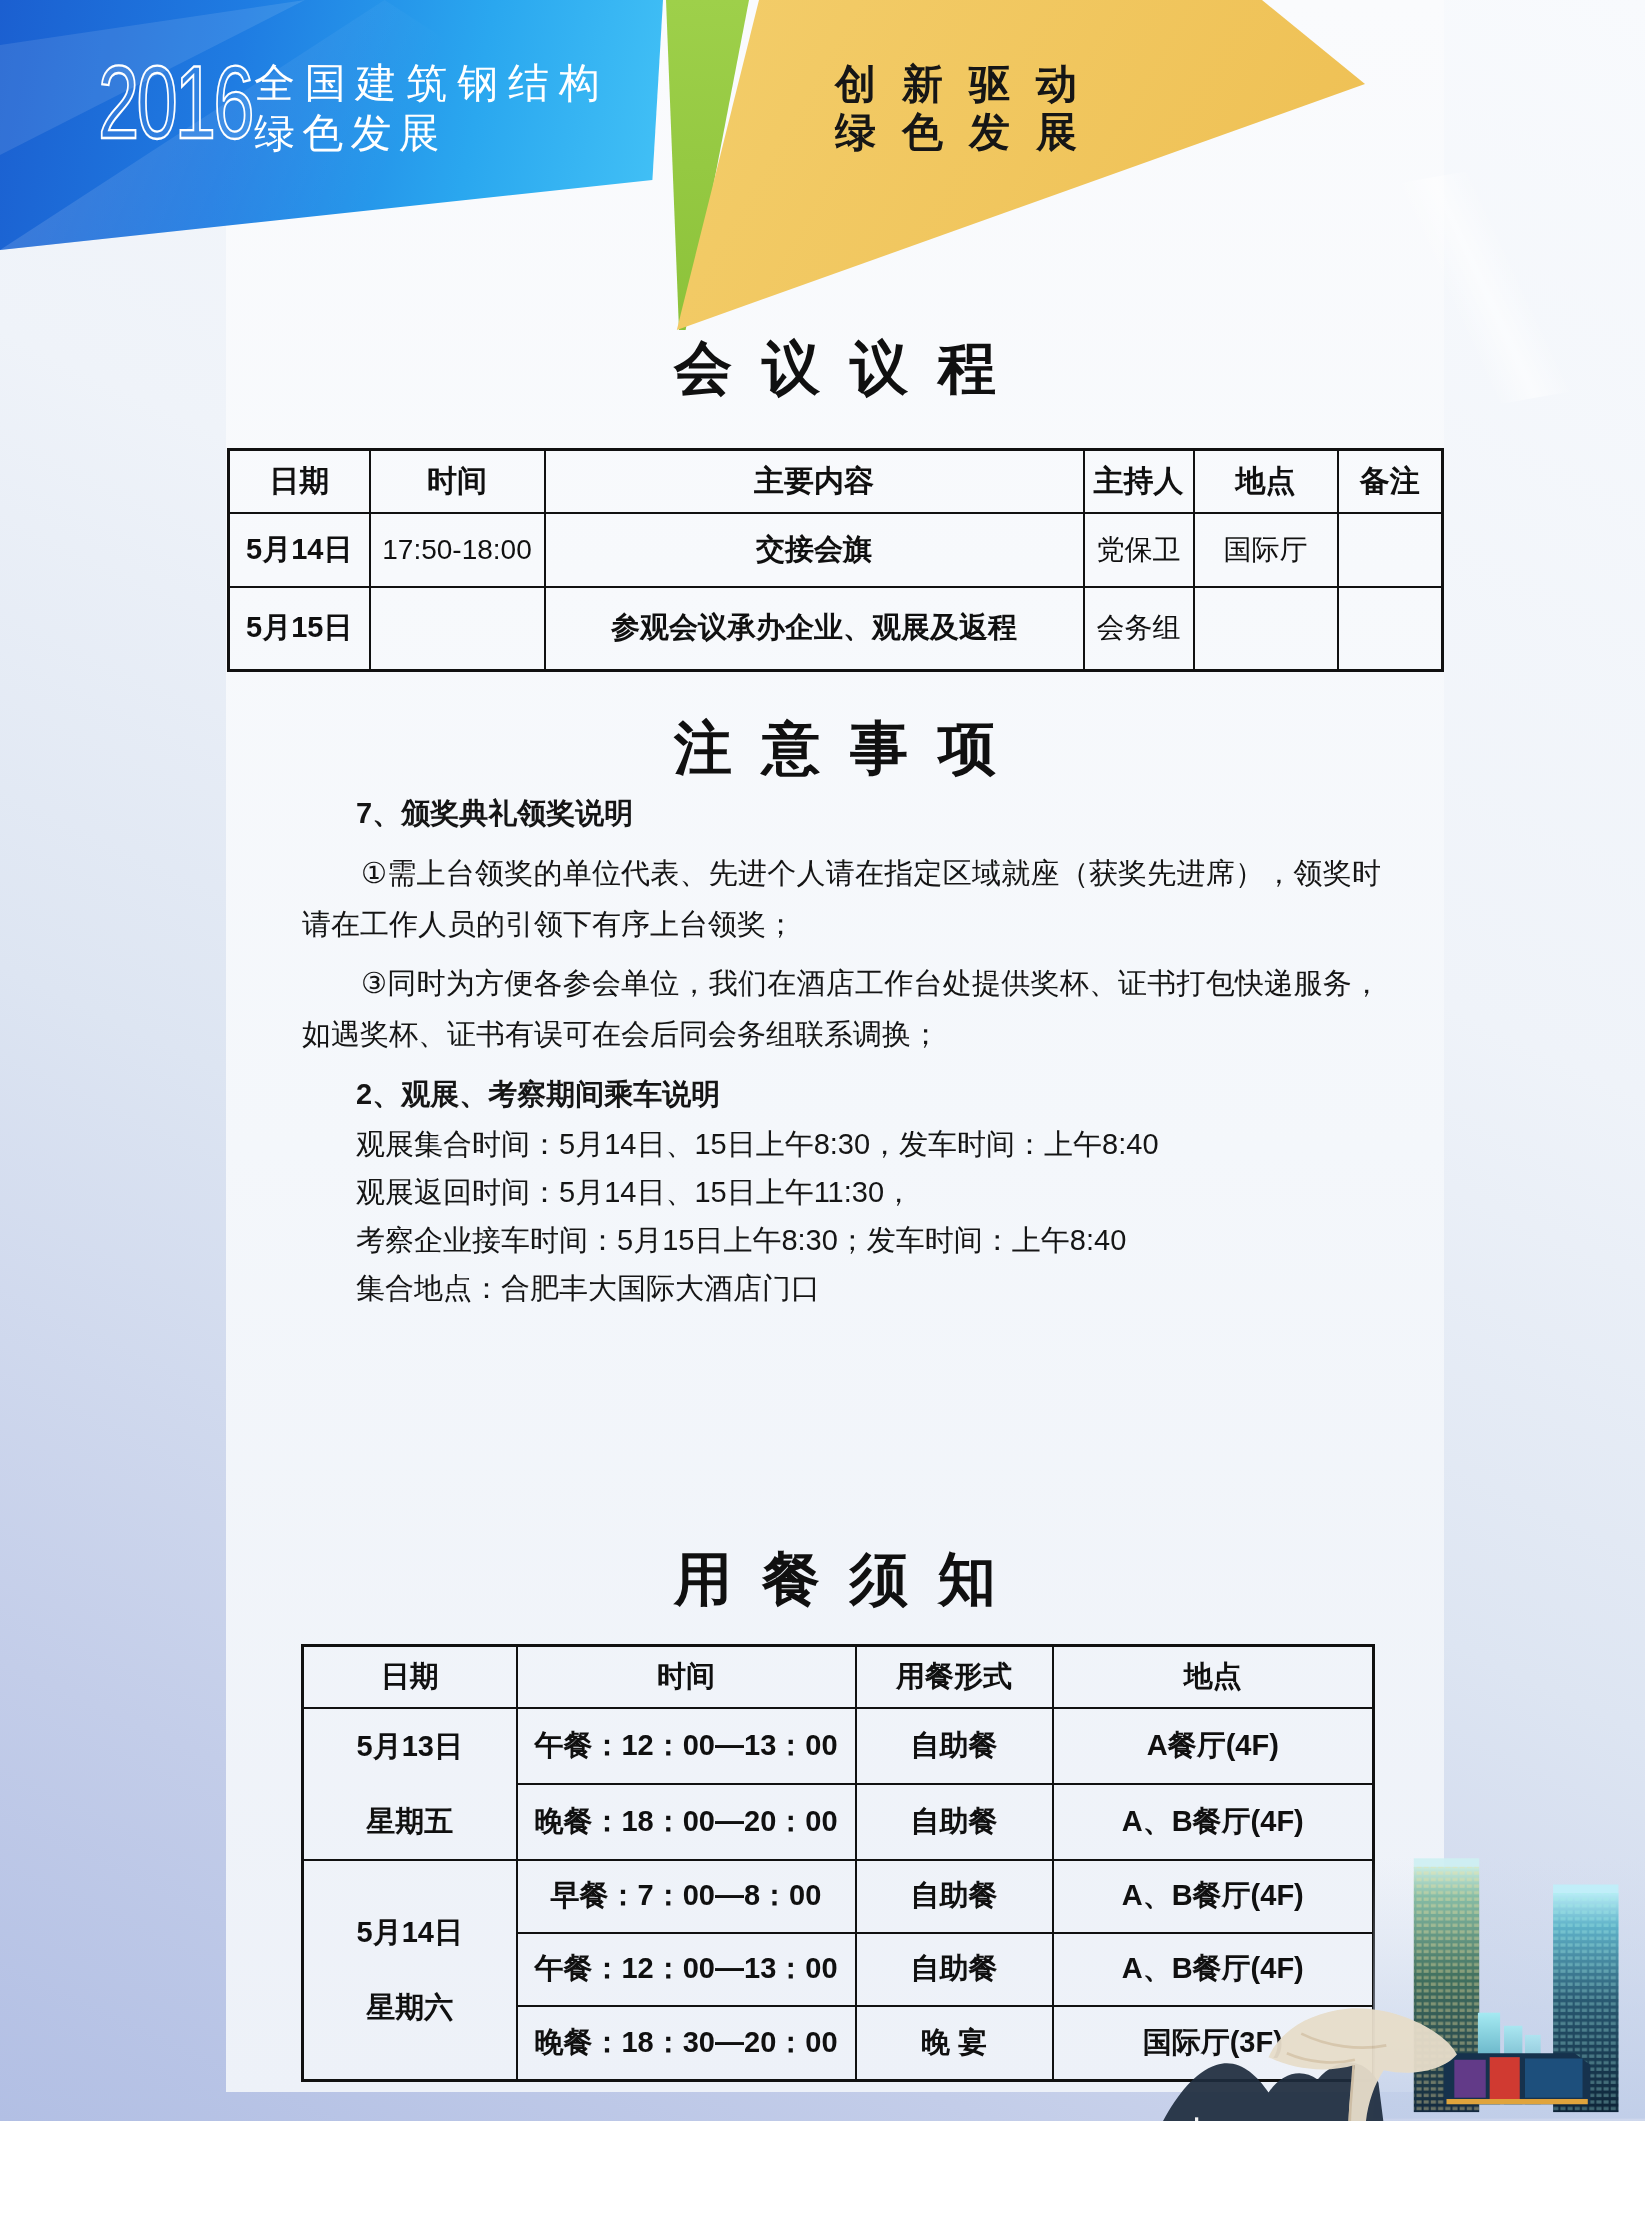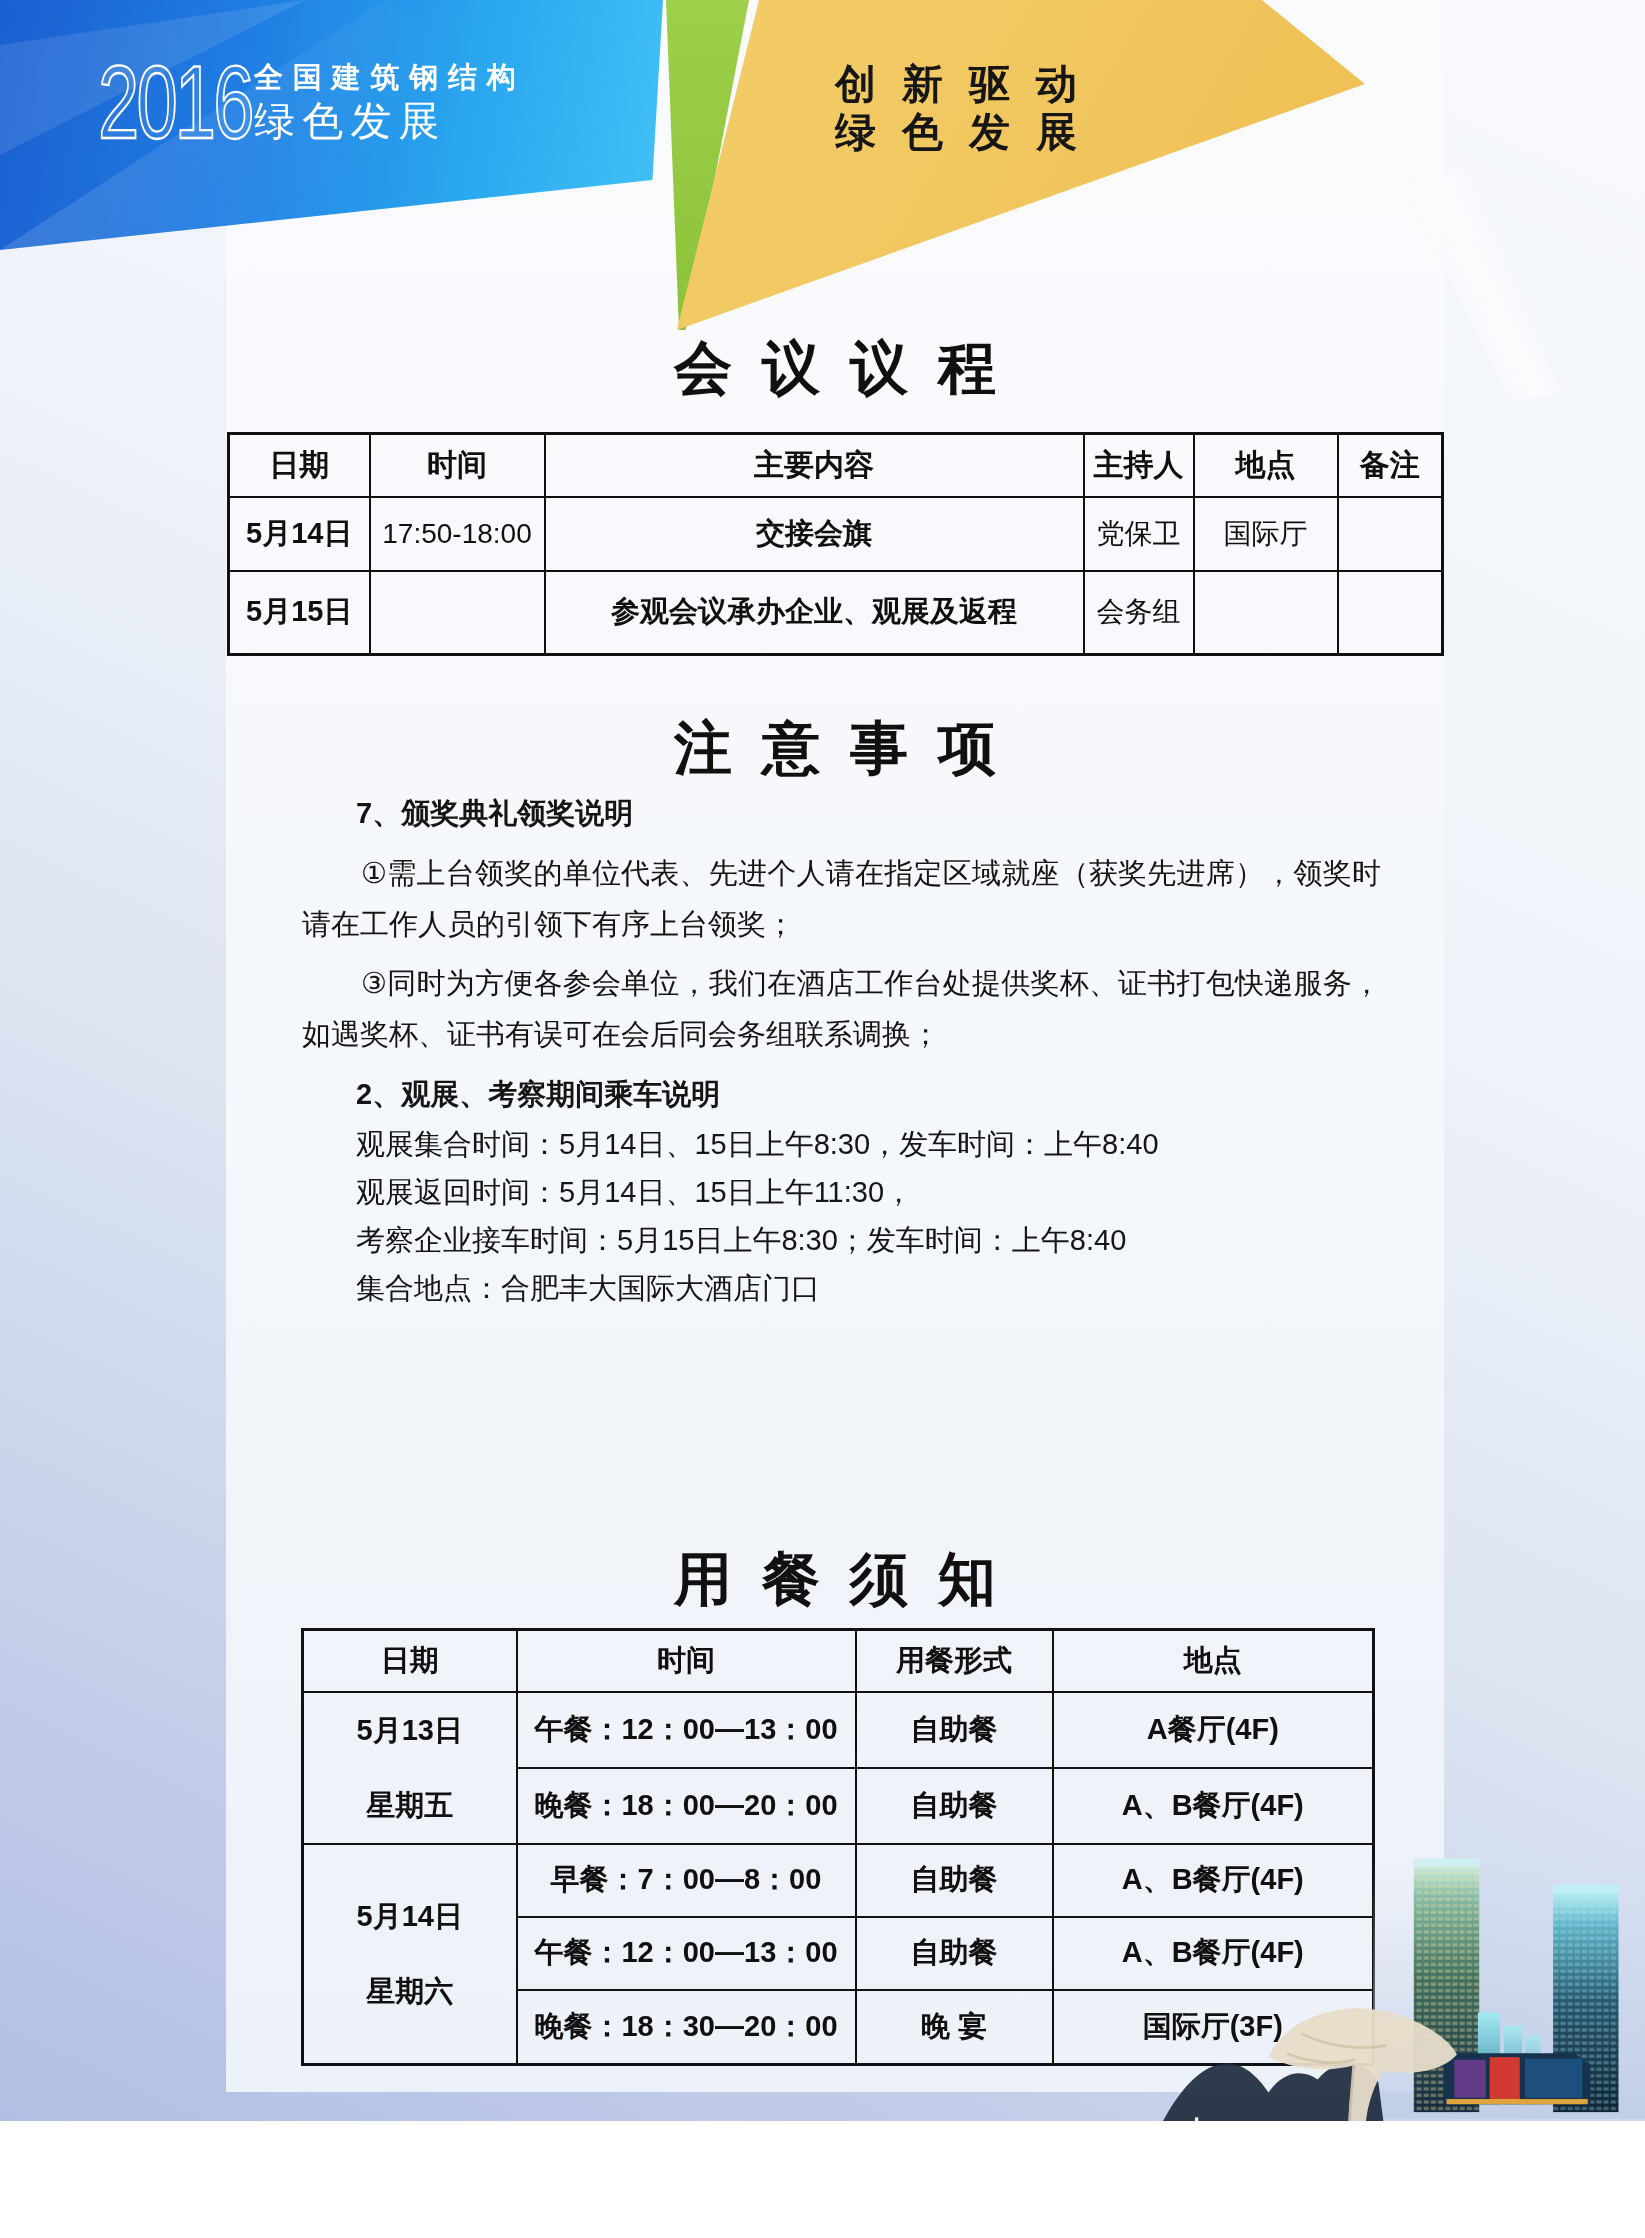--- a/index.html
+++ b/index.html
@@ -25,37 +25,37 @@
     background:linear-gradient(180deg,#9ed04a 0%,#8cc23a 100%);
     clip-path:polygon(2px 0,85px 0,21.6px 330px,15px 330px);}
   .ribbon-yellow{position:absolute;left:667px;top:0;width:703px;height:332px;z-index:6;
     background:linear-gradient(120deg,#f3cd6a 0%,#eebf52 100%);
     clip-path:polygon(92px 0,595px 0,698px 84px,9.8px 330px);}
   .brand-year{position:absolute;left:98px;top:51px;z-index:7;
     font-size:103px;font-weight:100;line-height:1;color:rgba(255,255,255,.08);
     -webkit-text-stroke:2.3px #ffffff;letter-spacing:-3.9px;
     transform:scaleX(.72);transform-origin:left top;}
   .brand-title{position:absolute;left:254px;top:63px;z-index:7;color:#ffffff;}
-  .brand-title .l1{font-size:29px;font-weight:700;letter-spacing:9.8px;line-height:1;}
+  .brand-title .l1{font-size:41px;font-weight:400;letter-spacing:9.8px;line-height:1;}
   .brand-title .l2{font-size:41px;font-weight:400;letter-spacing:7.2px;line-height:1;margin-top:8.5px;}
   .slogan{position:absolute;left:835px;top:64px;z-index:7;color:#161616;}
   .slogan .l1,.slogan .l2{font-size:41px;font-weight:700;letter-spacing:26px;line-height:1;}
   .slogan .l2{margin-top:6.5px;}
   
   .section-title{position:absolute;left:226px;width:1218px;z-index:3;text-align:center;
     color:#101010;font-size:58px;font-weight:700;letter-spacing:30px;line-height:1;padding-left:30px;box-sizing:border-box;}
   #agenda-title{top:339px;}
   #notes-title{top:719px;}
   #dining-title{top:1550px;}
   
   table.doc{border-collapse:collapse;position:absolute;z-index:3;table-layout:fixed;
     color:#101010;}
   table.doc td,table.doc th{border:2px solid #111;text-align:center;vertical-align:middle;
     padding:0;overflow:hidden;}
-  table.doc{border:3.9px solid #111;}
+  table.doc{border:3.9px solid #111;margin-top:16px;}
   #agenda-table{left:227px;top:432px;width:1214px;}
   #agenda-table th{font-size:30px;font-weight:700;}
   #agenda-table td{font-size:28px;}
   #agenda-table .b{font-weight:700;font-size:29px;}
   #dining-table{left:301px;top:1628px;width:1071px;}
   #dining-table th{font-size:29px;font-weight:700;}
   #dining-table td{font-size:29px;font-weight:600;}
   #dining-table td.date{font-weight:700;line-height:75px;text-align:center;}
   
   .notes-body{position:absolute;left:302px;top:788px;width:1079px;z-index:3;

